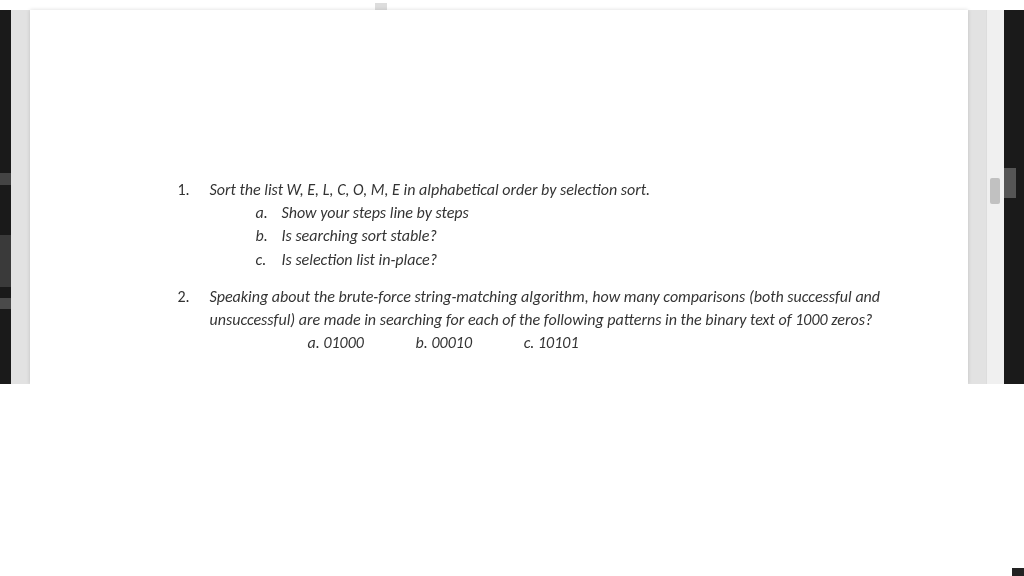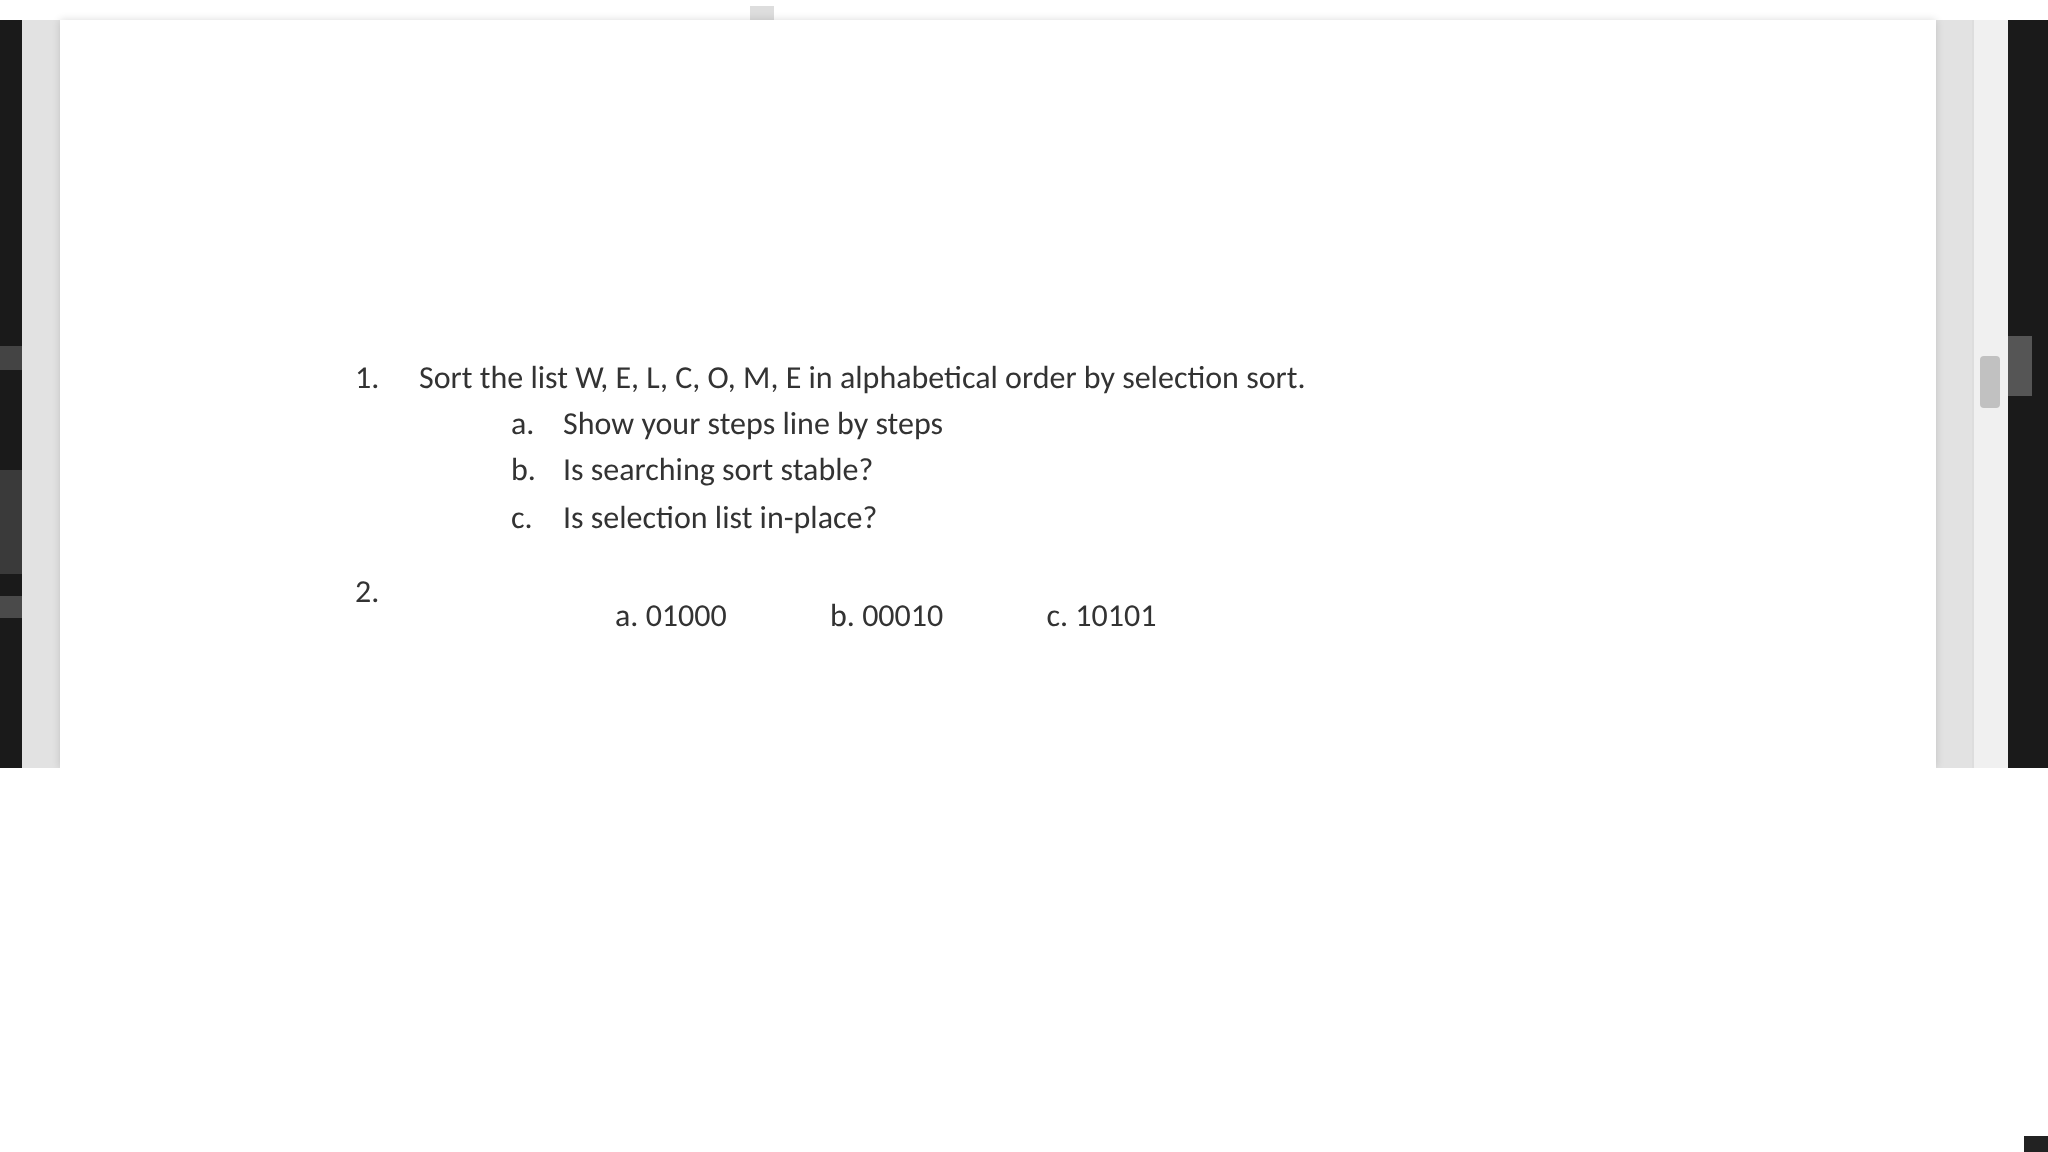--- a/index.html
+++ b/index.html
@@ -135,37 +135,37 @@
       display: flex;
       line-height: 1.45;
       margin-bottom: 4px;
     }
     .q-marker {
       width: 32px;
       flex-shrink: 0;
     }
     .q-body {
       flex: 1;
+      font-style: italic;
     }
     .sub-list {
       margin-top: 0;
       padding-left: 46px;
     }
     .sub-item {
       display: flex;
       line-height: 1.45;
     }
     .sub-marker {
       width: 26px;
       flex-shrink: 0;
     }
     .options-row {
       padding-left: 98px;
       line-height: 1.45;
-      margin-top: 12px;
     }
     .opt {
       display: inline-block;
       margin-right: 48px;
     }
     .q2 {
       margin-top: 14px;
     }
   </style>
 </head>
@@ -199,20 +199,21 @@
             <div class="sub-marker">c.</div>
             <div>Is selection list in-place?</div>
           </div>
         </div>
       </div>
     </div>
 
     <div class="q-item q2">
       <div class="q-marker">2.</div>
       <div class="q-body">
+        <div>Speaking about the brute-force string-matching algorithm, how many comparisons (both successful and unsuccessful) are made in searching for each of the following patterns in the binary text of 1000 zeros?</div>
         <div class="options-row">
           <span class="opt">a. 01000</span>
           <span class="opt">b. 00010</span>
           <span class="opt">c. 10101</span>
         </div>
       </div>
     </div>
 
   </div>
 </div>

